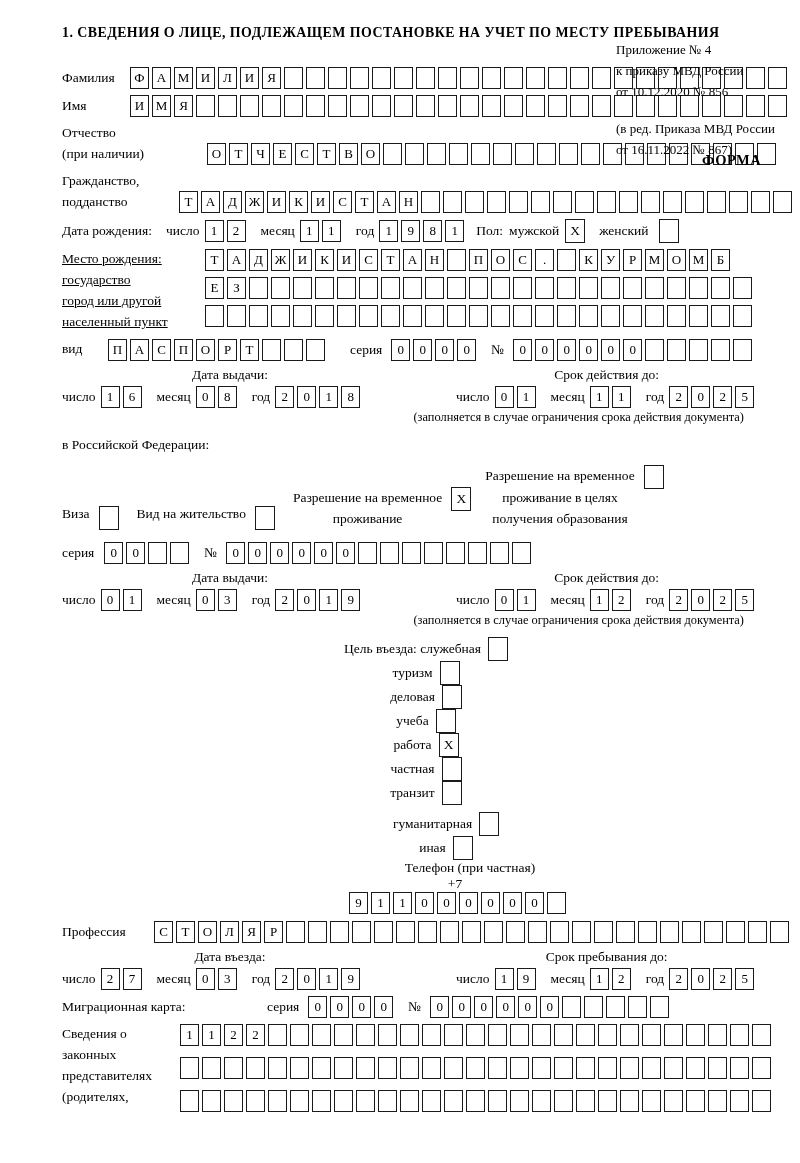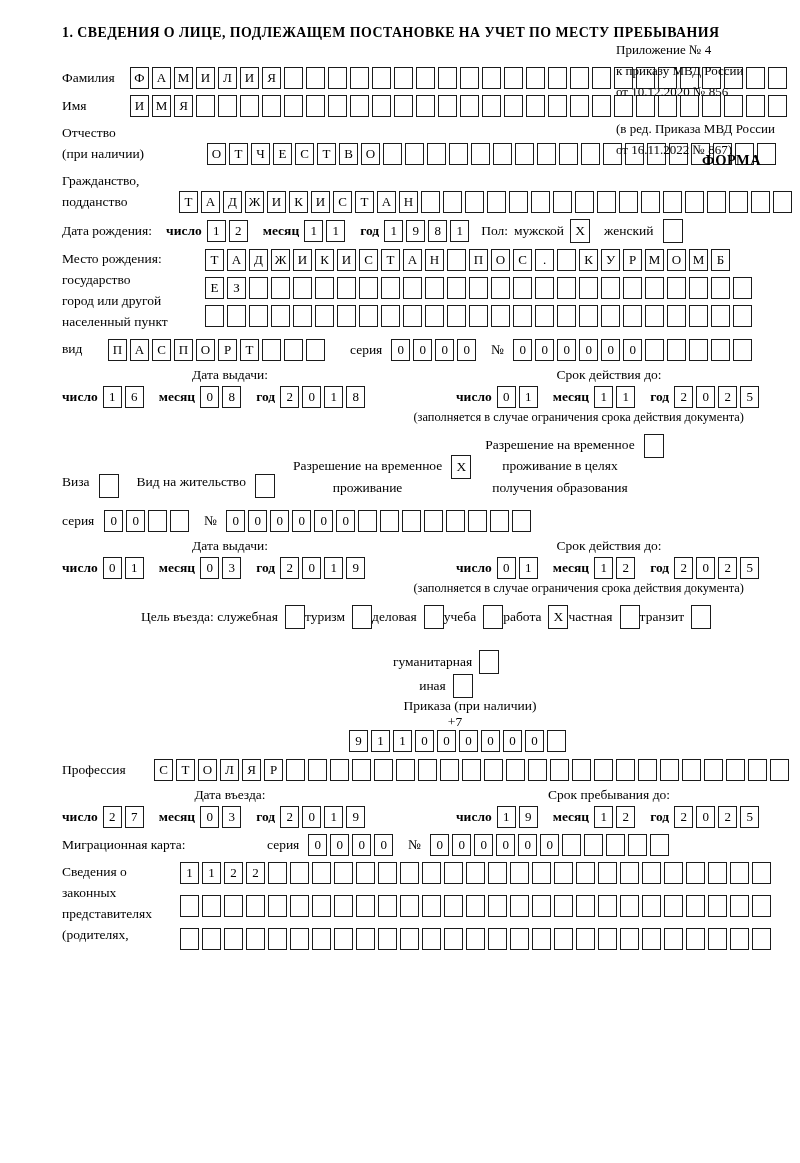--- a/index.html
+++ b/index.html
@@ -15,55 +15,55 @@
   .title{padding-top:182px;text-align:center;font-weight:bold;font-size:15px;
          line-height:1.55;letter-spacing:.2px;}
   .blank{display:inline-block;width:52px;border-bottom:2px solid #222;height:.95em;
          vertical-align:baseline;margin-left:8px;}
   .sec1{margin-top:25px;font-weight:bold;font-size:13.9px;letter-spacing:.45px;white-space:nowrap;}
 
   .form{margin-top:26px;font-size:13.5px;}
   .row{display:flex;align-items:flex-end;margin-bottom:6px;}
   .row.vcenter{align-items:center;}
   .lblcol{flex:0 0 auto;line-height:1.55;}
-  .w68{width:68px;} .w145{width:145px;} .w117{width:117px;} .w143{width:143px;}
+  .w68{width:68px;} .w145{width:145px;} .w117{width:117px;} .w143{width:143px;text-decoration:underline;}
   .w46{width:46px;} .w92{width:92px;} .w193{width:193px;} .w118{width:118px;}
 
   .cellrow{display:flex;flex:0 0 auto;}
   .cell{box-sizing:border-box;flex:0 0 auto;width:19px;height:22px;border:1.7px solid #1b1b1b;
         margin-right:3px;display:flex;align-items:center;justify-content:center;
         font-size:13px;background:#fff;}
   .cb{box-sizing:border-box;flex:0 0 auto;width:20px;height:24px;border:1.7px solid #1b1b1b;
       display:inline-flex;align-items:center;justify-content:center;font-size:13.5px;background:#fff;}
 
   .stack{display:flex;flex-direction:column;}
   .stack .cellrow{margin-bottom:6px;}
 
   .dochead{text-align:center;font-weight:bold;margin:4px 0 7px;}
 
   .dates{display:flex;margin-bottom:3px;}
   .half{display:flex;flex-direction:column;flex:0 0 auto;}
   .half.left{width:336px;}
   .half.right{margin-left:58px;}
   .half .hd{text-align:center;margin-bottom:3px;}
   .dg{display:flex;align-items:center;}
-  .dg .lbl{margin-right:5px;font-weight:bold;}
+  .dg .lbl{margin-right:5px;}
   .dg .lbl.m{margin-left:12px;}
   .note-r{text-align:right;padding-right:46px;font-size:12.4px;margin:-1px 0 9px;}
 
   .para{margin:2px 0 8px;line-height:1.6;}
   .para.tight{margin:0 0 10px;}
 
   .stayopts{margin-bottom:12px;}
   .opt{display:flex;align-items:flex-start;}
   .opt .t{margin-right:9px;}
   .optmulti{text-align:center;line-height:1.6;}
   .ml18{margin-left:18px;} .ml14{margin-left:14px;}
 
-  .pairline{display:flex;align-items:center;justify-content:center;margin-bottom:21px;}
+  .pairline{display:flex;align-items:center;justify-content:space-between;margin-bottom:7px;flex-direction:column;}
   .pair{display:flex;align-items:center;}
   .pair .t{margin-right:7px;}
   .pairline2{display:flex;align-items:center;margin:0 0 7px 66px;flex-direction:column;}
   .pairline2 .pair{margin-right:26px;}
   .phone-lbl{margin:0 10px 0 32px;}
   .prefix{margin-right:8px;}
 
   .legal{display:flex;align-items:flex-start;margin-bottom:2px;}
   .legal .cellrow{margin-bottom:11px;}
   .mig-gap{margin-left:12px;margin-right:9px;}
@@ -433,20 +433,21 @@
               <span class="cell">2</span>
               <span class="cell">0</span>
               <span class="cell">2</span>
               <span class="cell">5</span>
             </span>
         </div>
       </div>
     </div>
     <div class="note-r">(заполняется в случае ограничения срока действия документа)</div>
 
+    <div class="para tight">в Российской Федерации:</div>
 
     <div class="row stayopts">
       <span class="opt">
         <span class="t">Виза</span>
         <span class="cb"></span>
       </span>
       <span class="opt ml18">
         <span class="t">Вид на жительство</span>
         <span class="cb"></span>
       </span>
@@ -575,21 +576,21 @@
 
     <div class="pairline2">
       <span class="pair">
         <span class="t">гуманитарная</span>
         <span class="cb"></span>
       </span>
       <span class="pair">
         <span class="t">иная</span>
         <span class="cb"></span>
       </span>
-      <span class="phone-lbl">Приказа (при наличии)</span>
+      <span class="phone-lbl">Телефон (при частная)</span>
       <span class="prefix">+7</span>
       <span class="cellrow">
           <span class="cell">9</span>
           <span class="cell">1</span>
           <span class="cell">1</span>
           <span class="cell">0</span>
           <span class="cell">0</span>
           <span class="cell">0</span>
           <span class="cell">0</span>
           <span class="cell">0</span>

